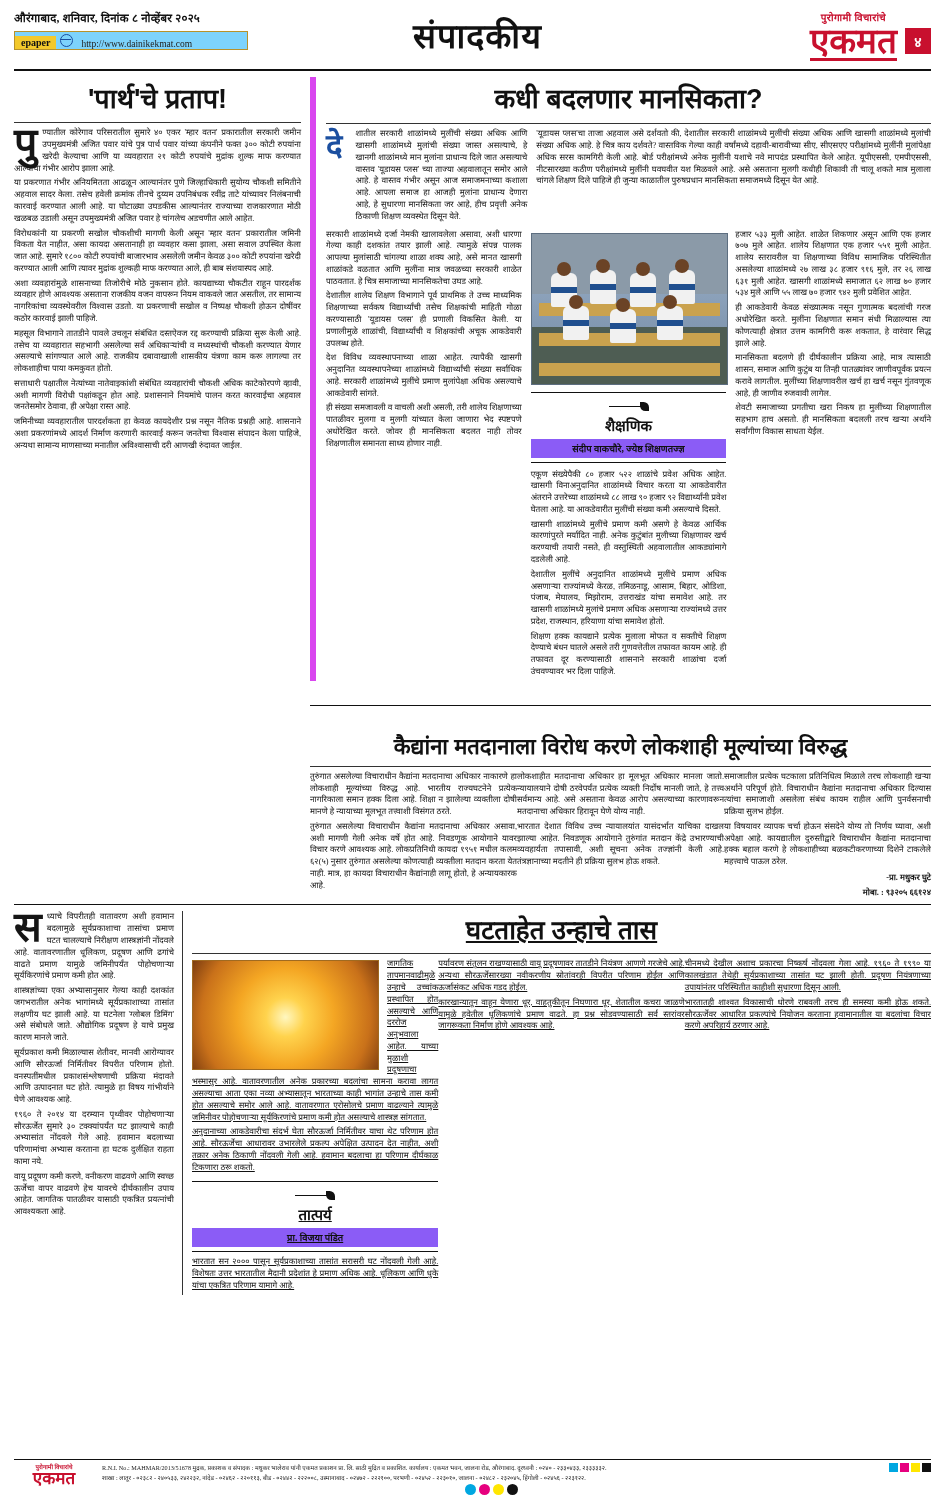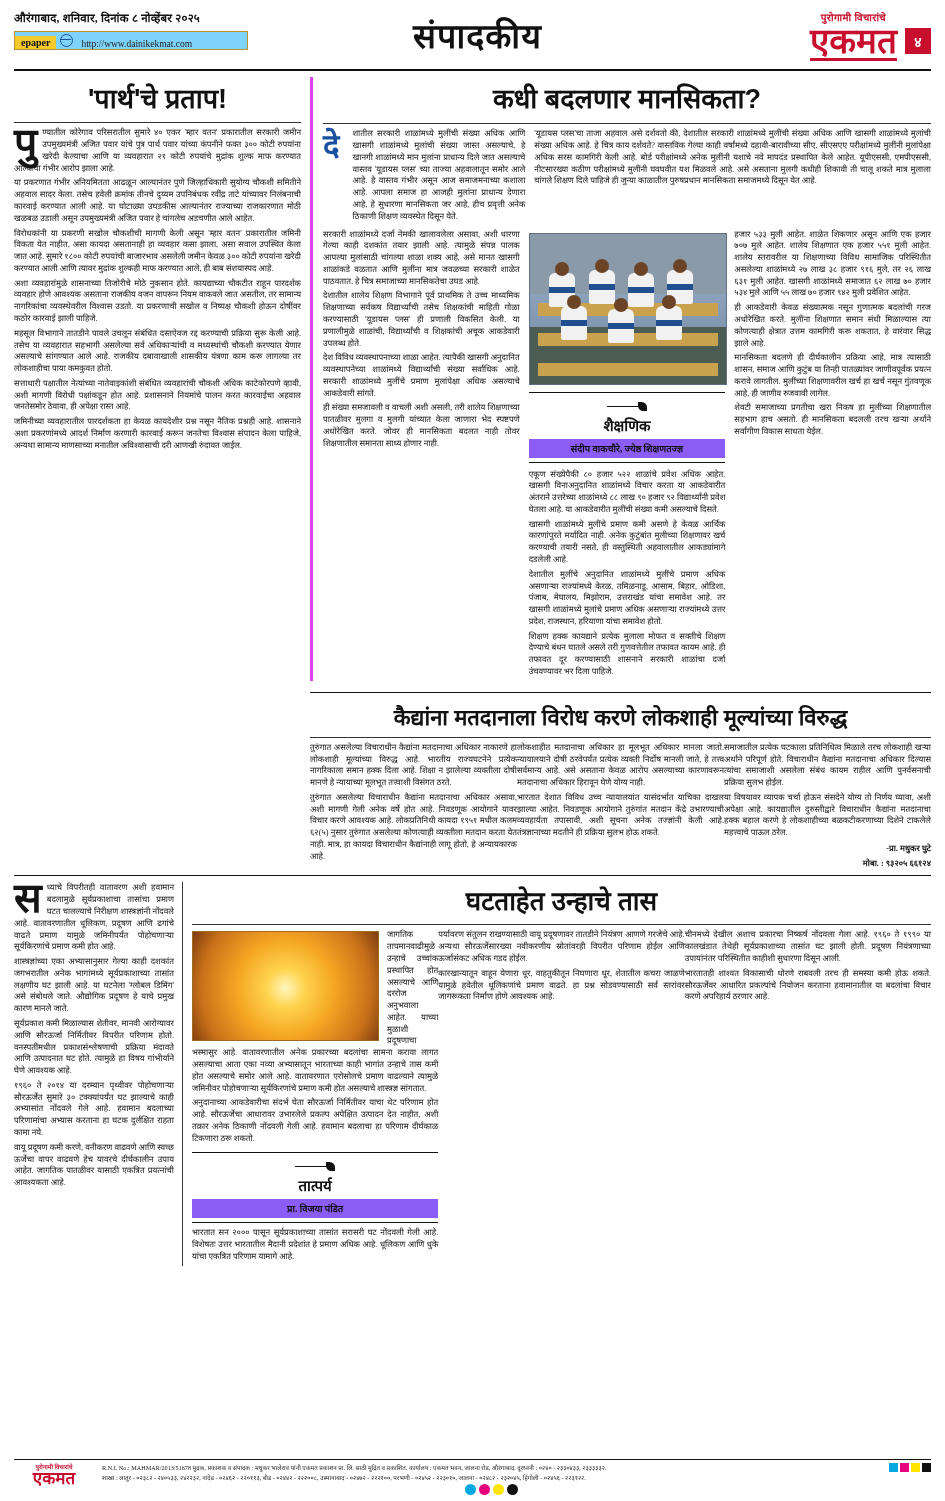--- a/index.html
+++ b/index.html
@@ -26,21 +26,21 @@
   .hr-thin{border:0;border-top:1px solid #333;margin:4px 0;}
   .headline{font-family:"Liberation Sans",sans-serif;font-weight:bold;}
   .body-col{font-size:8.3px;line-height:1.42;text-align:justify;color:#151515;}
   .body-col p{margin:0 0 3px 0;}
   .dropcap{float:left;font-size:41px;line-height:.78;font-weight:bold;margin:1px 5px 0 0;font-family:"Liberation Sans",sans-serif;}
 
   
   .top-wrap{display:flex;margin-top:6px;}
   .left-art{width:287px;padding-right:9px;}
   .left-art .hl{font-size:27px;text-align:center;margin:2px 0 6px;}
-  .right-art{flex:1;padding-left:10px;border-left:3px solid #d946ef;}
+  .right-art{flex:1;padding-left:10px;border-left:6px solid #d946ef;}
   .right-art .hl{font-size:27px;text-align:center;margin:2px 0 7px;}
   .cols3{display:flex;gap:9px;}
   .cols3 > div{flex:1;}
 
   .photo{width:100%;height:150px;margin:4px 0 5px;background:linear-gradient(#9fb4cc,#6f86a0);position:relative;overflow:hidden;border:1px solid #5d6e80;}
   .photo .floor{position:absolute;left:0;right:0;bottom:0;height:38%;background:#4e5d53;}
   .photo .wall{position:absolute;left:0;right:0;top:0;height:40%;background:#8b9aa8;}
   .photo .bench{position:absolute;height:13px;background:#caa24e;left:4%;right:4%;}
   .kid{position:absolute;width:26px;height:34px;background:#f1f1f1;border-radius:6px 6px 2px 2px;}
   .kid:before{content:"";position:absolute;left:6px;top:-11px;width:14px;height:14px;border-radius:50%;background:#6b4326;}
@@ -50,30 +50,30 @@
   .badge-title{font-family:"Liberation Sans",sans-serif;font-size:15px;font-weight:bold;}
   .badge-sub{font-size:9.5px;background:#8b5cf6;margin-top:4px;padding:3px 2px;font-weight:bold;}
   .leaf{display:inline-block;width:40px;height:9px;position:relative;}
   .leaf:before{content:"";position:absolute;left:0;top:4px;width:38px;height:1px;background:#111;}
   .leaf:after{content:"";position:absolute;right:0;top:0;width:9px;height:9px;border-radius:0 60% 0 60%;background:#111;}
 
   .intro-box{display:flex;gap:6px;margin-bottom:3px;}
   .intro-letter{font-size:31px;font-weight:bold;font-family:"Liberation Sans",sans-serif;color:#1b4fa0;line-height:1;padding:2px 7px 0 0;}
 
   
-  .mid{margin-top:11px;border-top:1.6px solid #111;padding-top:6px;}
+  .mid{margin-top:24px;border-top:1.6px solid #111;padding-top:22px;}
   .mid .hl{font-size:22px;text-align:center;margin:2px 0 6px;}
   .cols4{display:flex;}
   .cols4 > div{flex:1;}
   .byline{text-align:right;font-size:8.3px;font-weight:bold;margin-top:4px;line-height:1.35;}
 
   
   .bottom{margin-top:6px;border-top:1.6px solid #111;padding-top:6px;display:flex;}
   .bot-left{width:160px;padding-right:8px;border-right:1px solid #333;}
-  .bot-main{flex:1;padding-left:9px;}
+  .bot-main{flex:1;padding-left:9px;text-decoration:underline;}
   .bot-main .hl{font-size:26px;text-align:center;margin:0 0 6px;}
   .sunpic{width:185px;height:108px;background:radial-gradient(circle at 50% 52%, #fff7c0 0%, #ffd34d 18%, #f4a623 45%, #c9711a 78%, #7d3d10 100%);float:left;margin:2px 8px 4px 0;border:1px solid #a06a20;}
   .tatparya{border-top:1.4px solid #111;border-bottom:1.4px solid #111;margin:8px 0 4px;text-align:center;padding:4px 0;}
 
   
   .footer{position:absolute;left:14px;right:14px;bottom:6px;border-top:1.6px solid #111;padding-top:3px;display:flex;align-items:flex-start;gap:8px;}
   .f-logo{width:80px;text-align:center;}
   .f-logo .t{font-size:6px;color:#c8102e;font-weight:bold;}
   .f-logo .m{font-size:17px;color:#c8102e;font-weight:bold;font-family:"Liberation Sans",sans-serif;line-height:.9;}
   .f-text{flex:1;font-size:6.2px;line-height:1.5;color:#222;}

